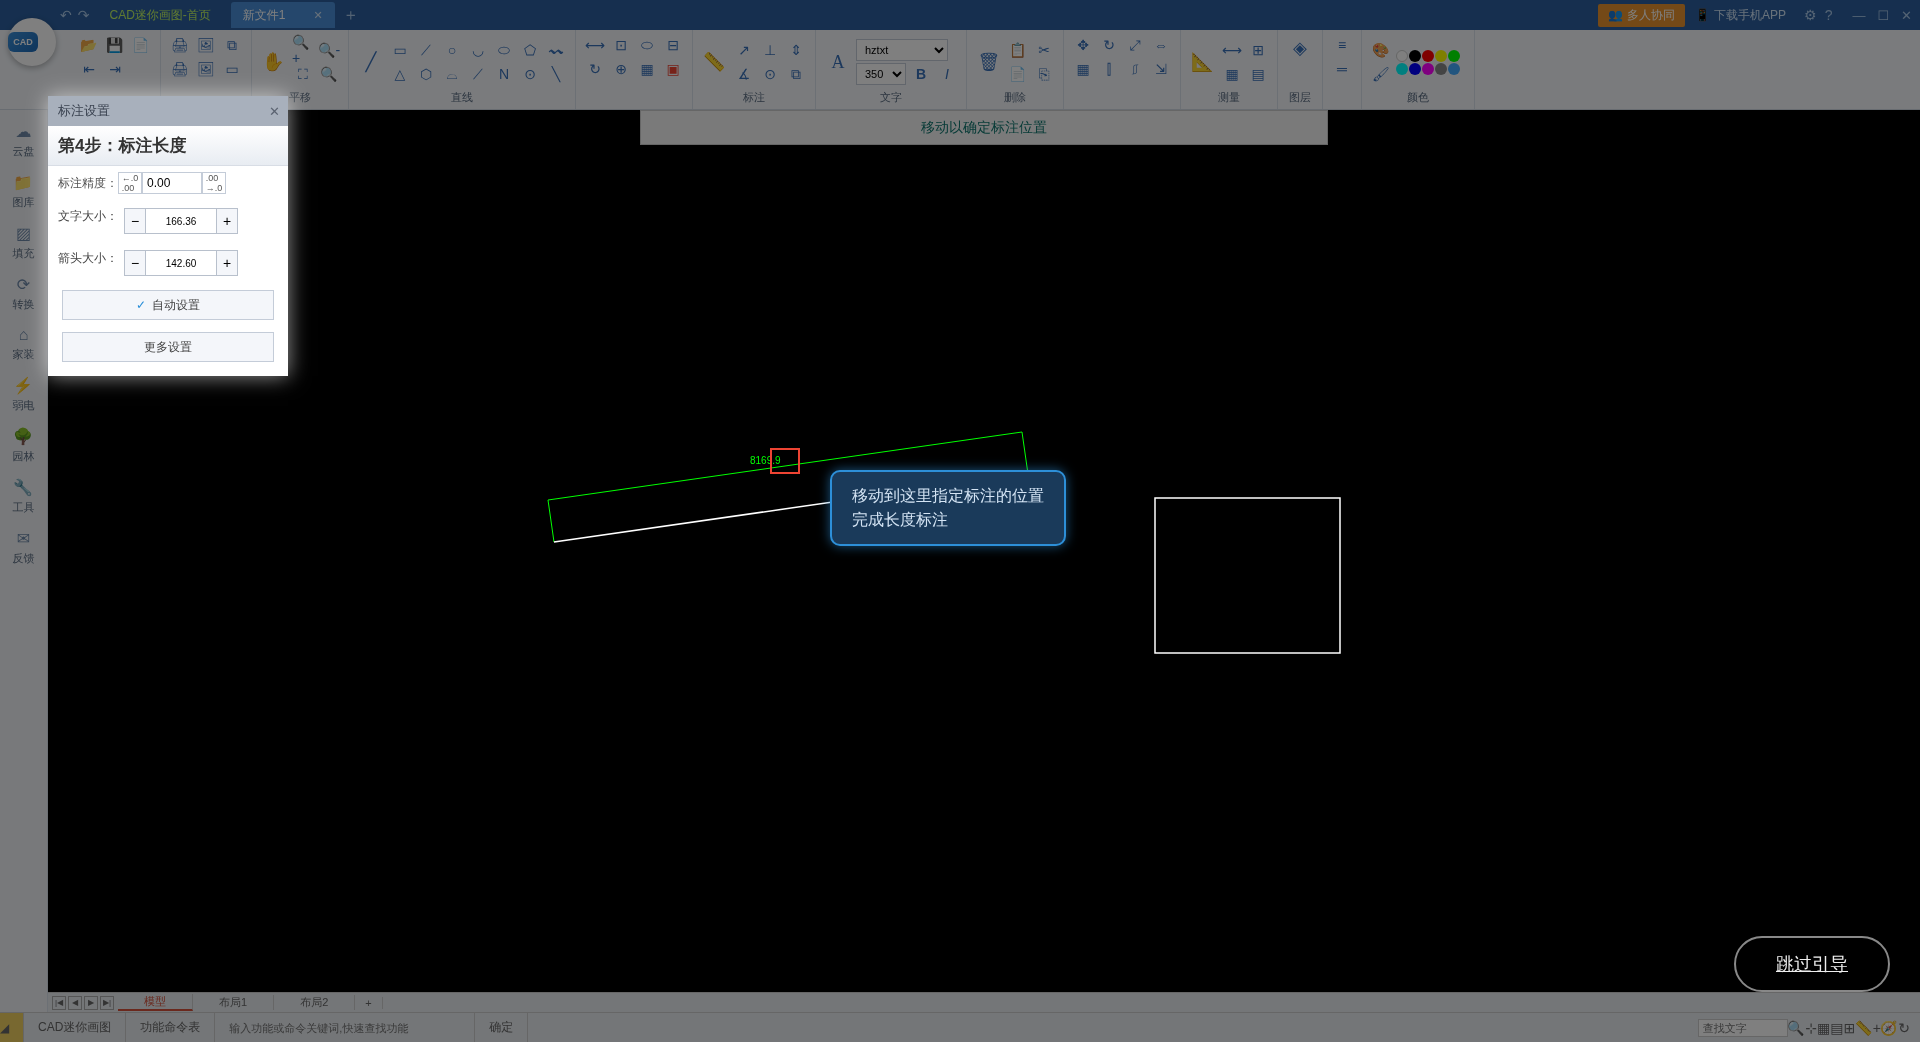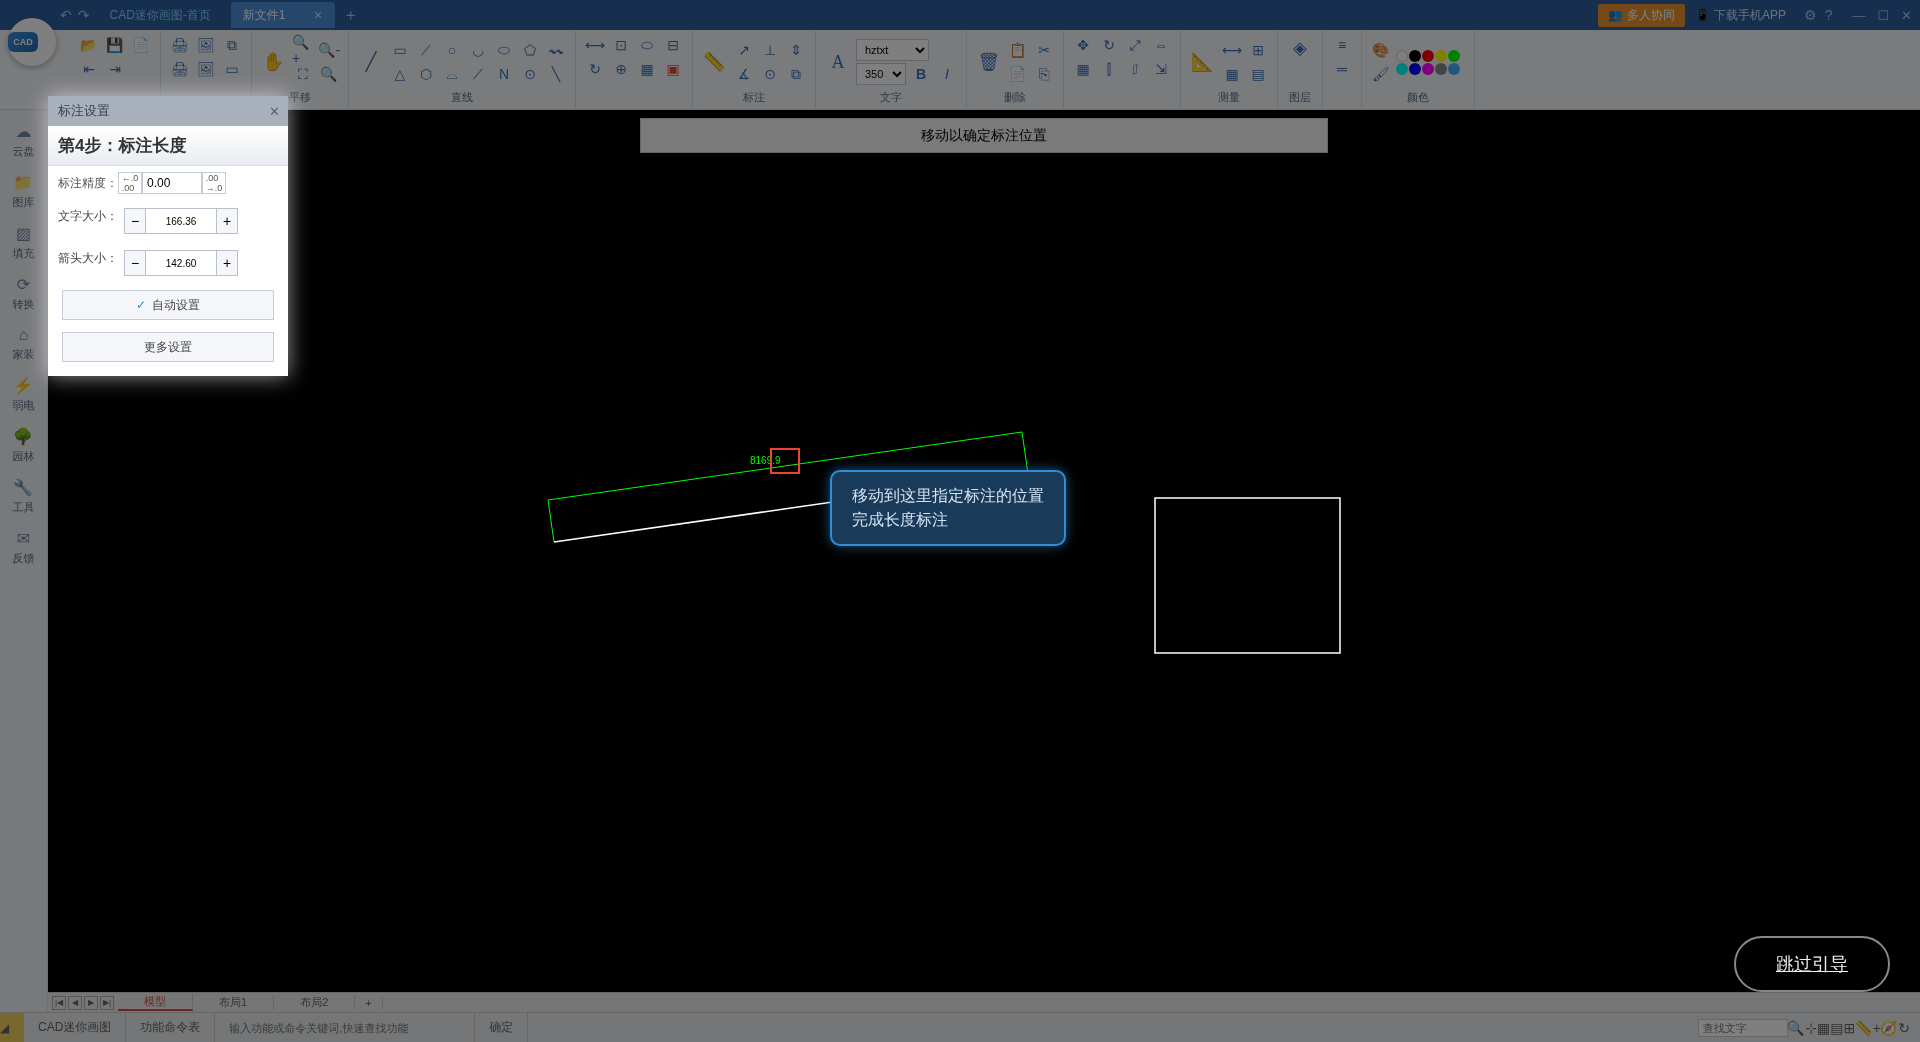--- a/index.html
+++ b/index.html
@@ -3,21 +3,21 @@
 <meta charset="utf-8">
 <style>
 * { margin:0; padding:0; box-sizing:border-box; font-family:"Microsoft YaHei",Arial,sans-serif; }
 body { width:1920px; height:1042px; overflow:hidden; background:#000; position:relative; }
 .dim-overlay { position:absolute; inset:0; background:rgba(0,0,0,0.5); z-index:100; pointer-events:none; }
 
 
 .titlebar { height:30px; background:#2c5f9e; display:flex; align-items:center; position:relative; z-index:50; }
 .titlebar .undo-redo { display:flex; gap:6px; margin-left:60px; }
 .titlebar .undo-redo span { color:#a8c7e8; font-size:14px; cursor:pointer; }
-.tab { height:26px; padding:0 12px; margin-left:8px; display:flex; align-items:center; font-size:12px; color:#7dd3fc; border-radius:3px 3px 0 0; }
+.tab { height:26px; padding:0 12px; margin-left:8px; display:flex; align-items:center; font-size:12px; color:#bef264; border-radius:3px 3px 0 0; }
 .tab.active { background:#4a8fd8; color:#fff; position:relative; }
 .tab .close { margin-left:28px; color:#cfe2f5; font-size:11px; }
 .tab-add { color:#a8c7e8; margin-left:8px; font-size:16px; }
 .titlebar-right { position:absolute; right:8px; display:flex; align-items:center; gap:10px; }
 .collab-btn { background:#e8932e; color:#fff; font-size:12px; padding:3px 10px; border-radius:2px; display:flex; align-items:center; gap:4px; }
 .app-link { color:#cfe2f5; font-size:12px; display:flex; align-items:center; gap:4px; }
 .win-btns { display:flex; gap:12px; color:#a8c7e8; font-size:13px; margin-left:10px; }
 .titlebar-icon-group { display:flex; gap:8px; color:#a8c7e8; font-size:14px; margin-left:8px; }
 
 
@@ -38,21 +38,21 @@
 
 
 .leftbar { position:absolute; left:0; top:110px; width:48px; bottom:30px; background:#f0f3f7; border-right:1px solid #d8e0ea; display:flex; flex-direction:column; align-items:center; gap:14px; padding-top:12px; z-index:50; }
 .leftbar-item { display:flex; flex-direction:column; align-items:center; gap:3px; color:#5a6b80; font-size:11px; cursor:pointer; }
 .leftbar-item .icon { font-size:16px; color:#6e88a8; }
 
 
 .canvas { position:absolute; left:48px; top:110px; right:0; bottom:30px; background:#000; }
 
 
-.top-hint { position:absolute; left:50%; transform:translateX(-50%); top:8px; height:35px; background:#f5f5f5; color:#000000; font-size:14px; padding:0 280px; display:flex; align-items:center; border:1px solid #ccc; z-index:60; }
+.top-hint { position:absolute; left:50%; transform:translateX(-50%); top:0; height:35px; background:#f5f5f5; color:#0f766e; font-size:14px; padding:0 280px; display:flex; align-items:center; border:1px solid #ccc; z-index:60; }
 
 
 .anno-panel { position:absolute; left:48px; top:96px; width:240px; background:#fff; z-index:110; box-shadow:0 0 20px rgba(255,255,255,0.6); }
 .anno-panel-header { height:30px; background:#a8b0bc; display:flex; align-items:center; padding:0 10px; color:#3a4250; font-size:13px; position:relative; }
 .anno-panel-header .close { position:absolute; right:8px; color:#5a6270; }
 .step-title { background:linear-gradient(#fff,#e8ecf2); padding:8px 10px; font-size:17px; font-weight:bold; color:#333; border-bottom:1px solid #d8dde5; }
 .precision-row { display:flex; align-items:center; padding:6px 10px; font-size:12px; color:#555; }
 .precision-btn { width:24px; height:22px; border:1px solid #c4ccd8; background:#fff; font-size:9px; display:flex; align-items:center; justify-content:center; }
 .precision-input { width:60px; height:22px; border:1px solid #c4ccd8; font-size:12px; padding:0 4px; }
 .size-row { display:flex; align-items:flex-start; padding:8px 10px; font-size:12px; color:#444; gap:6px; }
@@ -226,21 +226,21 @@
           <span class="ribbon-btn">⧉</span>
         </div>
       </div>
     </div>
     <div class="ribbon-label">标注</div>
   </div>
   <div class="ribbon-group">
     <div class="ribbon-row">
       <span class="ribbon-btn lg" style="font-family:serif">A</span>
       <div class="ribbon-two-row">
-        <select class="font-select" style="width:73px"><option>hztxt</option></select>
+        <select class="font-select" style="width:92px"><option>hztxt</option></select>
         <div class="ribbon-row">
           <select class="font-select" style="width:50px"><option>350</option></select>
           <span class="ribbon-btn">
               <b>B</b>
             </span>
           <span class="ribbon-btn">
               <i>I</i>
             </span>
         </div>
       </div>

